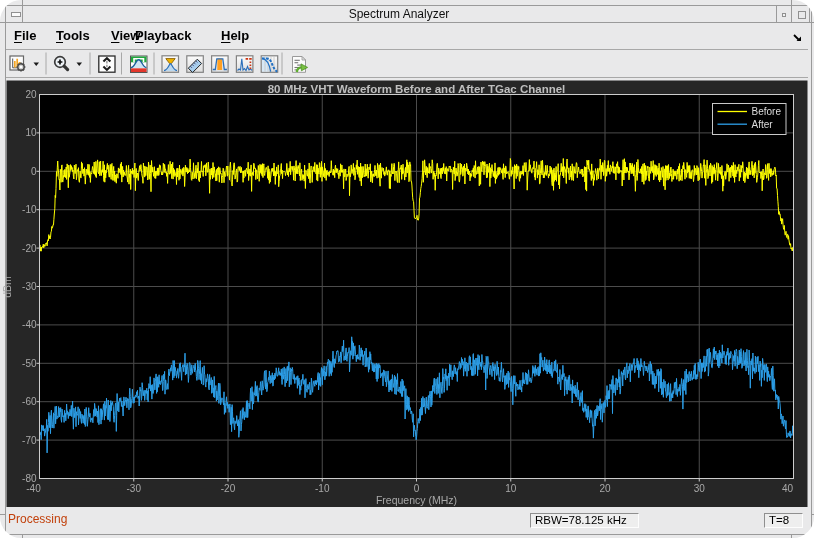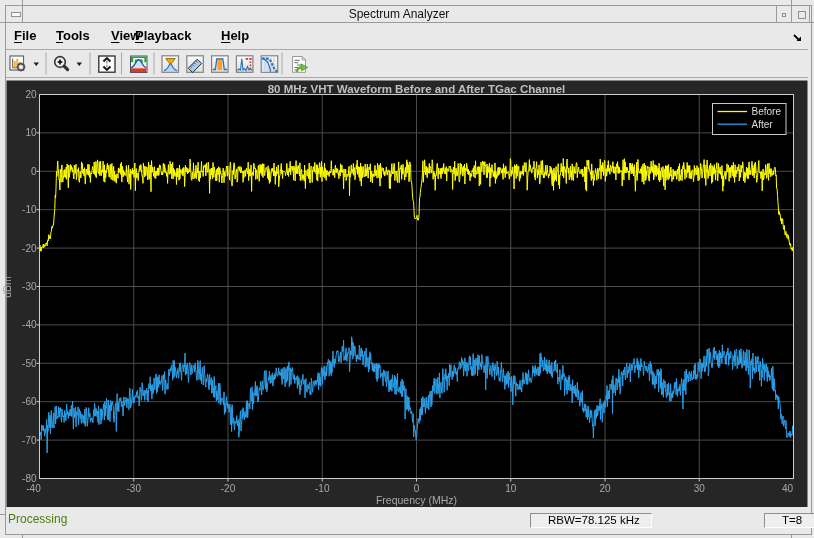--- a/index.html
+++ b/index.html
@@ -1,21 +1,21 @@
 <!DOCTYPE html>
 <html><head><meta charset="utf-8">
 <style>
 html,body{margin:0;padding:0;}
-#win{position:relative;width:814px;height:538px;background:#e9e9ea;font-family:"Liberation Sans",sans-serif;overflow:hidden;}
+#win{position:relative;width:814px;height:538px;background:#e9e9ea;font-family:"Liberation Sans",sans-serif;overflow:hidden;border-radius:21px;}
 .ln{position:absolute;background:#9a9a9a;}
 .abs{position:absolute;}
 #title{position:absolute;left:22px;top:7px;width:754px;height:14px;text-align:center;font-size:12px;color:#111;}
 .menu{position:absolute;top:27px;height:17px;line-height:17px;font-size:13px;color:#000;font-weight:bold;}
 .menu u{text-decoration:underline;text-underline-offset:2px;}
-.sbox{position:absolute;top:513px;height:13px;border-top:1px solid #8f8f8f;border-left:1px solid #8f8f8f;border-bottom:1px solid #fdfdfd;border-right:1px solid #fdfdfd;font-size:11.5px;line-height:13px;padding-left:17px;color:#000;background:#eeeeee;}
+.sbox{position:absolute;top:513px;height:13px;border-top:1px solid #8f8f8f;border-left:1px solid #8f8f8f;border-bottom:1px solid #fdfdfd;border-right:1px solid #fdfdfd;font-size:11.5px;line-height:13px;padding-left:4px;color:#000;background:#eeeeee;}
 </style></head>
 <body>
 <div id="win">
 
   <div class="ln" style="left:5px;top:5px;width:807px;height:1px"></div>
   <div class="ln" style="left:5px;top:22px;width:807px;height:1px"></div>
   <div class="ln" style="left:5px;top:5px;width:1px;height:530px"></div>
   <div class="ln" style="left:811px;top:5px;width:1px;height:530px"></div>
   <div class="ln" style="left:5px;top:534px;width:807px;height:1px"></div>
 
@@ -210,20 +210,20 @@
 <text x="322.25" y="491.5">-10</text>
 <text x="416.5" y="491.5">0</text>
 <text x="510.75" y="491.5">10</text>
 <text x="605" y="491.5">20</text>
 <text x="699.25" y="491.5">30</text>
 <text x="787.5" y="491.5">40</text>
 </g>
 <text x="416.5" y="504" font-size="10.5" fill="#a9a9a9" text-anchor="middle" font-family="Liberation Sans,sans-serif">Frequency (MHz)</text>
     </svg>
 
-  <div class="abs" style="left:8px;top:512px;font-size:12px;color:#4d7c0f">Processing</div>
+  <div class="abs" style="left:8px;top:512px;font-size:12px;color:#c2410c">Processing</div>
   <div class="sbox" style="left:530px;width:103px">RBW=78.125 kHz</div>
   <div class="sbox" style="left:764px;width:33px">T=8</div>
 
   <svg class="abs" style="left:790px;top:30px" width="16" height="16" viewBox="0 0 16 16">
       <line x1="4" y1="5" x2="8.5" y2="9.5" stroke="#000" stroke-width="1.8"></line>
       <polygon points="6.5,11 11,11 11,6.5" fill="#000"></polygon>
     </svg>
 </div>
 </body></html>

